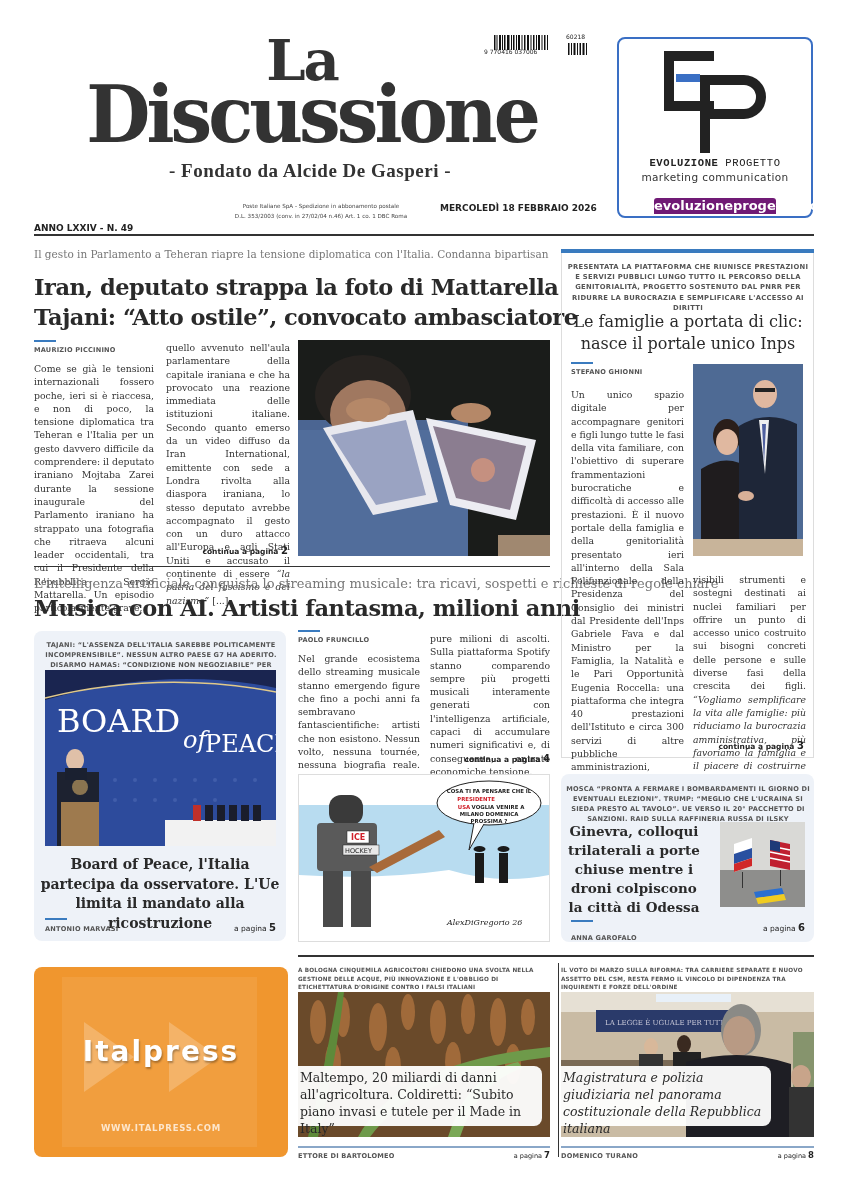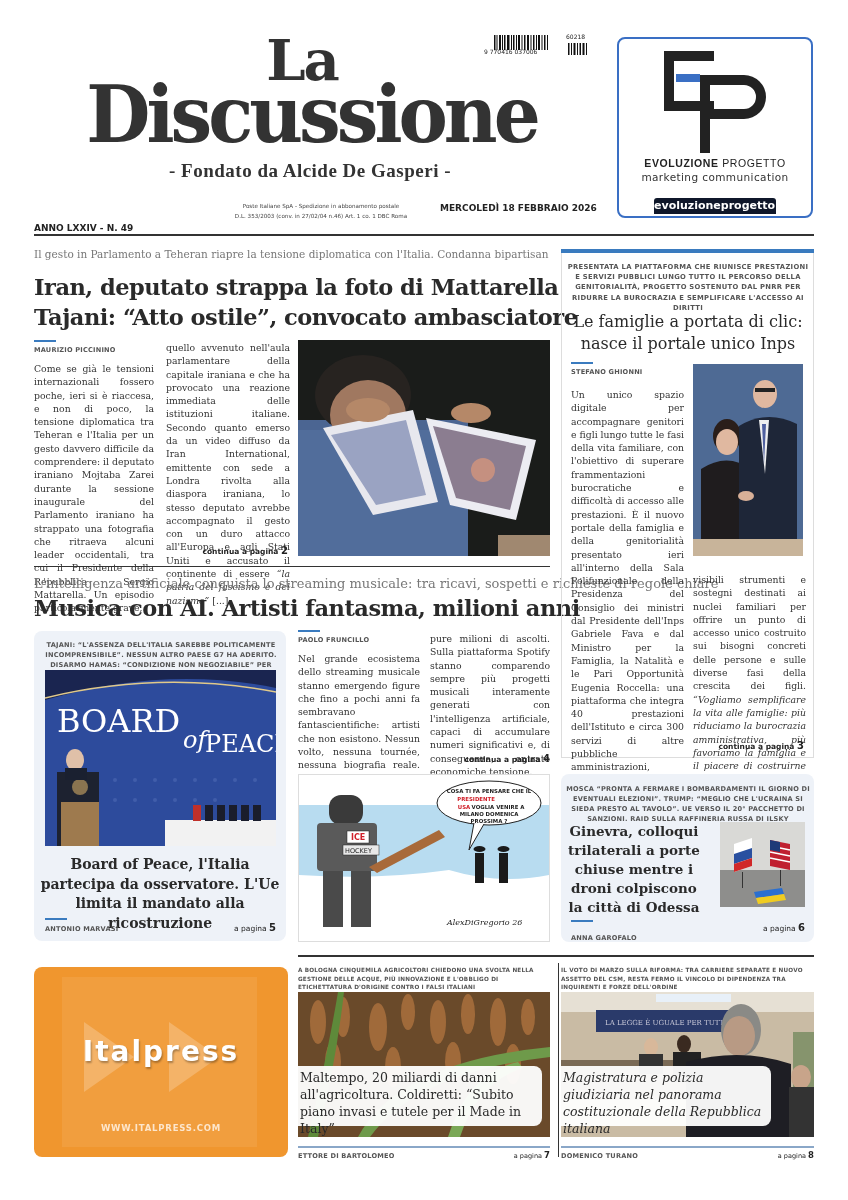--- a/index.html
+++ b/index.html
@@ -13,24 +13,24 @@
   .mast-sub { left: 120px; top: 160px; width: 380px; text-align: center; font-family: "Liberation Serif", serif; font-weight: bold; font-size: 19px; color: #333; letter-spacing: 0.5px; }
   .barcode { left: 492px; top: 35px; width: 96px; height: 24px; }
   .barcode-num { left: 484px; top: 48px; font-family: "DejaVu Sans", sans-serif; font-size: 6px; color: #222; }
   .barcode-num2 { left: 566px; top: 33px; font-family: "DejaVu Sans", sans-serif; font-size: 6px; color: #222; }
   .issue { left: 34px; top: 203px; font-family: "DejaVu Sans", sans-serif; font-weight: bold; font-size: 9px; color: #222; margin-top: 20px; }
   .postal { left: 226px; top: 201px; width: 190px; text-align: center; font-family: "DejaVu Sans", sans-serif; font-size: 5.6px; color: #444; line-height: 10px; }
   .date { left: 440px; top: 203px; font-family: "DejaVu Sans", sans-serif; font-weight: bold; font-size: 9px; color: #222; }
 
   .ep-box { left: 617px; top: 37px; width: 196px; height: 181px; border: 2px solid #3a6fc4; border-radius: 8px; background: #fff; }
   .ep-logo { left: 652px; top: 45px; width: 130px; height: 110px; }
-  .ep-name { left: 617px; top: 157px; width: 196px; text-align: center; font-family: Liberation Sans, sans-serif; font-size: 10.5px; color: #222; letter-spacing: 0.6px; }
+  .ep-name { left: 617px; top: 157px; width: 196px; text-align: center; font-family: Liberation Mono, monospace; font-size: 10.5px; color: #222; letter-spacing: 0.6px; }
   .ep-name b { font-weight: bold; }
   .ep-tag { left: 617px; top: 171px; width: 196px; text-align: center; font-family: "DejaVu Sans", sans-serif; font-size: 10.5px; color: #333; letter-spacing: 0.4px; }
-  .ep-url { left: 654px; top: 198px; width: 122px; height: 16px; background: #0f172a; color: #fff; border-radius: 3px 3px 0 0; text-align: center; font-family: "DejaVu Sans", sans-serif; font-size: 11px; font-weight: bold; line-height: 16px; }
+  .ep-url { left: 654px; top: 198px; width: 122px; height: 16px; background: #701a75; color: #fff; border-radius: 3px 3px 0 0; text-align: center; font-family: "DejaVu Sans", sans-serif; font-size: 13px; font-weight: bold; line-height: 16px; }
 
   .rule { background: #333; height: 2px; }
   .vrule { background: #333; width: 1px; }
 
   
   .kicker-serif { font-family: "DejaVu Serif", serif; font-size: 10.5px; color: #777; white-space: nowrap; }
   .headline { font-family: "DejaVu Serif", serif; font-weight: bold; font-size: 22.5px; color: #2a2a2a; line-height: 30px; letter-spacing: -0.5px; white-space: nowrap; }
   .byline-bar { width: 22px; height: 2px; background: #3a7bbf; }
   .byline { font-family: "DejaVu Sans", sans-serif; font-weight: bold; font-size: 6.6px; color: #555; letter-spacing: 0.2px; }
   .body-text { font-family: "DejaVu Serif", serif; font-size: 9.3px; color: #333; line-height: 13.3px; text-align: justify; hyphens: auto; }

